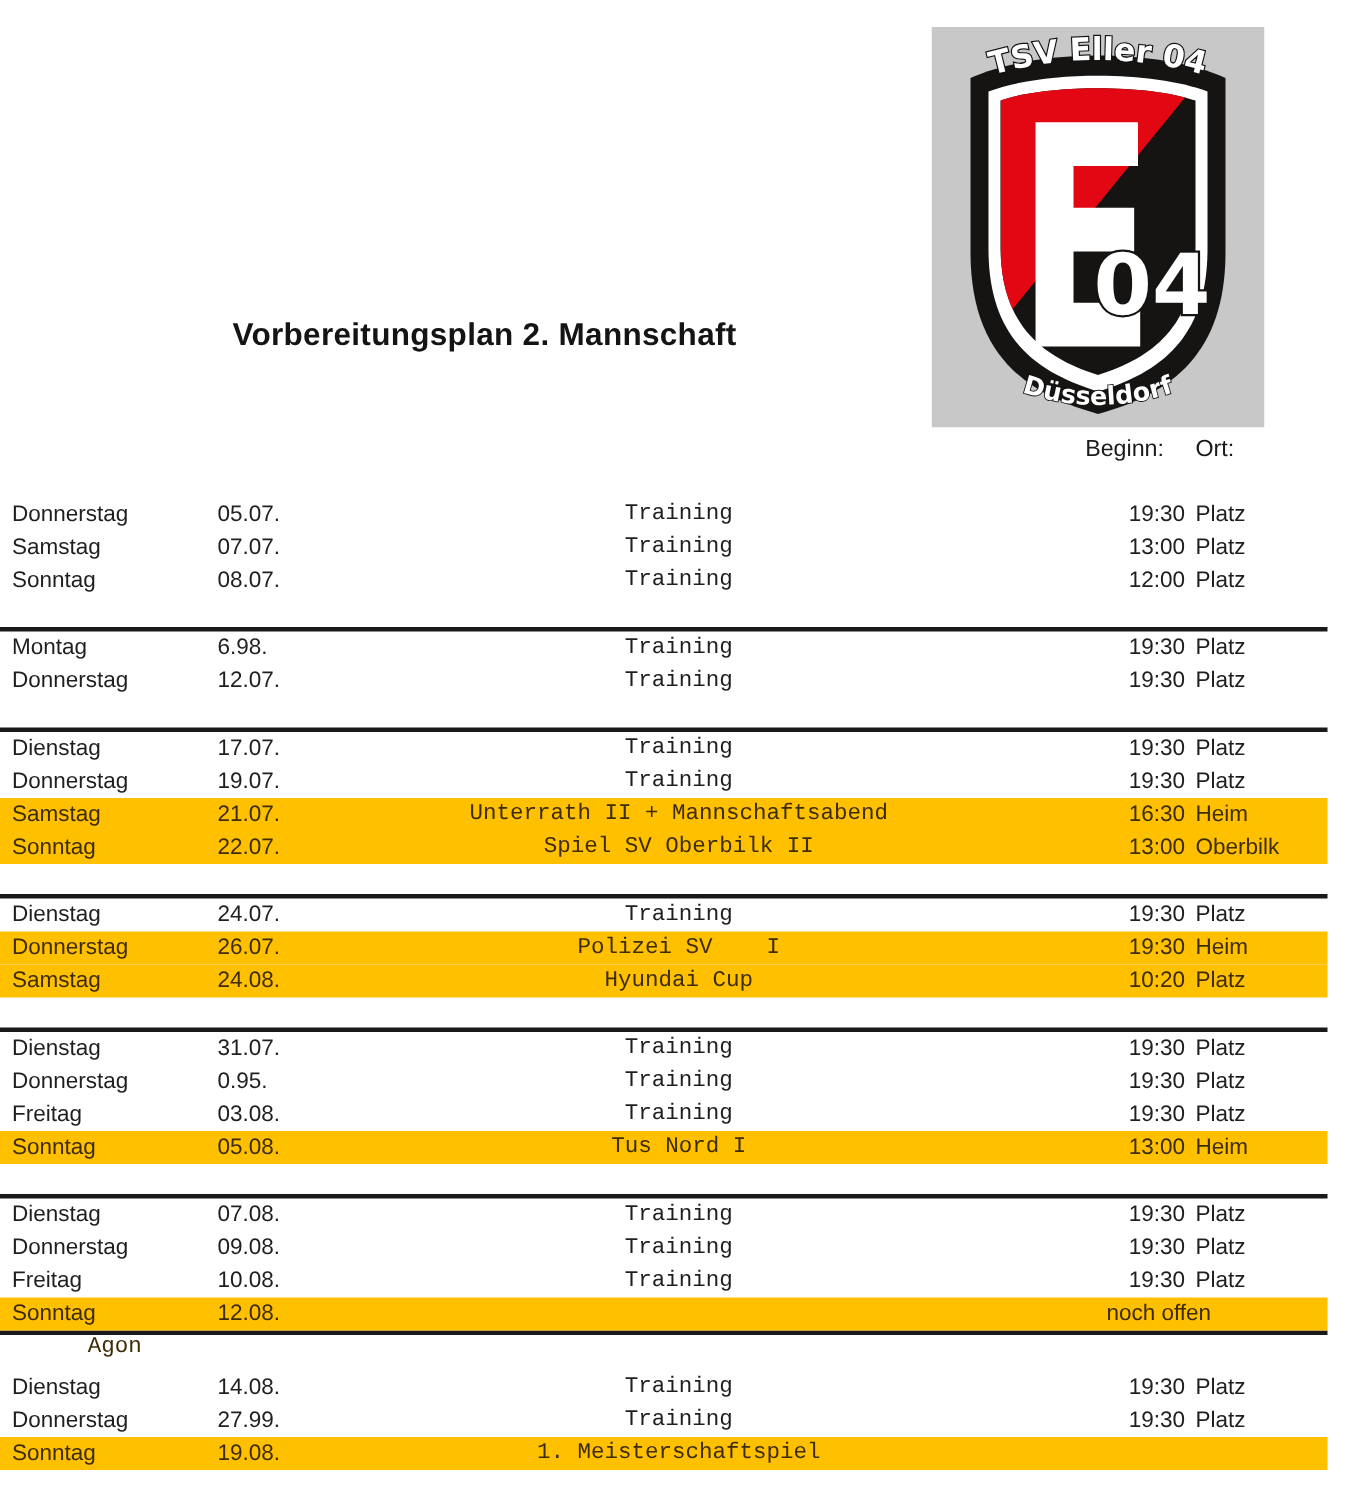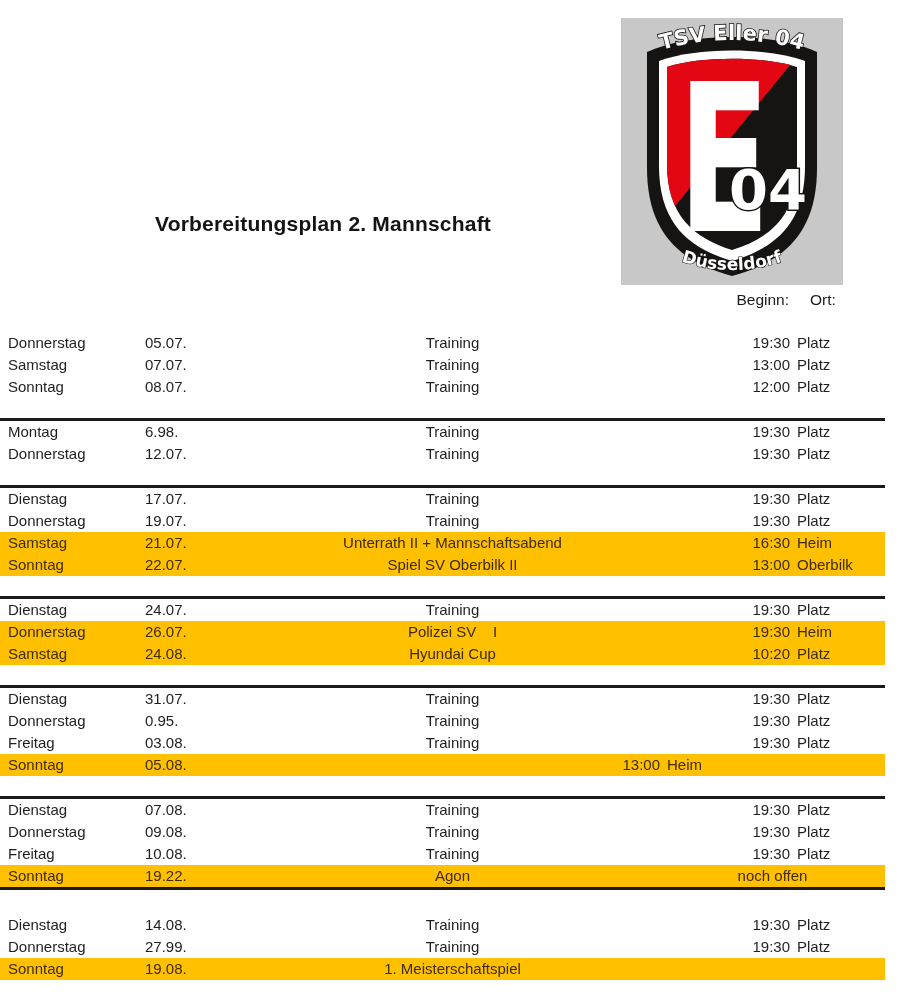--- a/index.html
+++ b/index.html
@@ -8,42 +8,42 @@
     font-family:"Liberation Sans", sans-serif; color:var(--text,#1f1f1f);
     overflow:hidden;
   }
   .title {
     position:absolute; left:143px; top:200px; margin:12px;
     font-size:21px; font-weight:bold; color:#141414; letter-spacing:0.2px;
   }
   .logo { position:absolute; left:621px; top:18px; width:222px; height:267px; }
 
   .colheader {
-    position:absolute; left:13px; top:289px; width:885px; height:22px;
+    position:absolute; left:0; top:289px; width:885px; height:22px;
     display:grid; grid-template-columns:137px 100px 415px 130px 95px;
     padding-left:8px; box-sizing:border-box;
     font-size:15.5px; line-height:22px; color:#1b1b1b;
   }
   .colheader .time { text-align:right; padding-right:14px; }
   .colheader .place { padding-left:15px; }
 
   .schedule { position:absolute; left:0; top:332px; width:885px; }
   .group + .group { margin-top:20px; }
   .group:last-child { margin-top:24px; }
   .group.bt { border-top:3px solid var(--rule,#1a1a1a); }
   .group.bb { border-bottom:3px solid var(--rule,#1a1a1a); }
 
   .row {
     display:grid; grid-template-columns:137px 100px 415px 130px 95px;
     width:885px; height:22px; line-height:22px; box-sizing:border-box;
     padding-left:8px; font-size:15px; color:var(--text,#1f1f1f);
   }
   .row.hl { background:var(--hl,#ffc000); color:var(--hl-text,#3e2e05); }
   .cell { overflow:visible; white-space:pre; }
-  .cell.event { text-align:center; }
+  .cell.event { text-align:center;font-family:Liberation Mono, monospace; }
   .cell.time { text-align:right; }
   .cell.place { padding-left:7px; }
   .cell.note { grid-column:4/6; text-align:center; }
 </style>
 </head>
 <body>
 
 <div class="page">
 
   <h1 class="title">Vorbereitungsplan 2. Mannschaft</h1>
@@ -190,20 +190,21 @@
         <div class="row">
           <div class="cell day">Freitag</div>
           <div class="cell date">03.08.</div>
           <div class="cell event">Training</div>
           <div class="cell time">19:30</div>
           <div class="cell place">Platz</div>
         </div>
         <div class="row hl">
           <div class="cell day">Sonntag</div>
           <div class="cell date">05.08.</div>
+          <div class="cell event">Tus Nord I</div>
           <div class="cell time">13:00</div>
           <div class="cell place">Heim</div>
         </div>
       </div>
       <div class="group bt bb">
         <div class="row">
           <div class="cell day">Dienstag</div>
           <div class="cell date">07.08.</div>
           <div class="cell event">Training</div>
           <div class="cell time">19:30</div>
@@ -218,23 +219,23 @@
         </div>
         <div class="row">
           <div class="cell day">Freitag</div>
           <div class="cell date">10.08.</div>
           <div class="cell event">Training</div>
           <div class="cell time">19:30</div>
           <div class="cell place">Platz</div>
         </div>
         <div class="row hl">
           <div class="cell day">Sonntag</div>
-          <div class="cell date">19.22.</div>
+          <div class="cell date">12.08.</div>
+          <div class="cell note">noch offen</div>
           <div class="cell event">Agon</div>
-          <div class="cell note">noch offen</div>
         </div>
       </div>
       <div class="group">
         <div class="row">
           <div class="cell day">Dienstag</div>
           <div class="cell date">14.08.</div>
           <div class="cell event">Training</div>
           <div class="cell time">19:30</div>
           <div class="cell place">Platz</div>
         </div>

